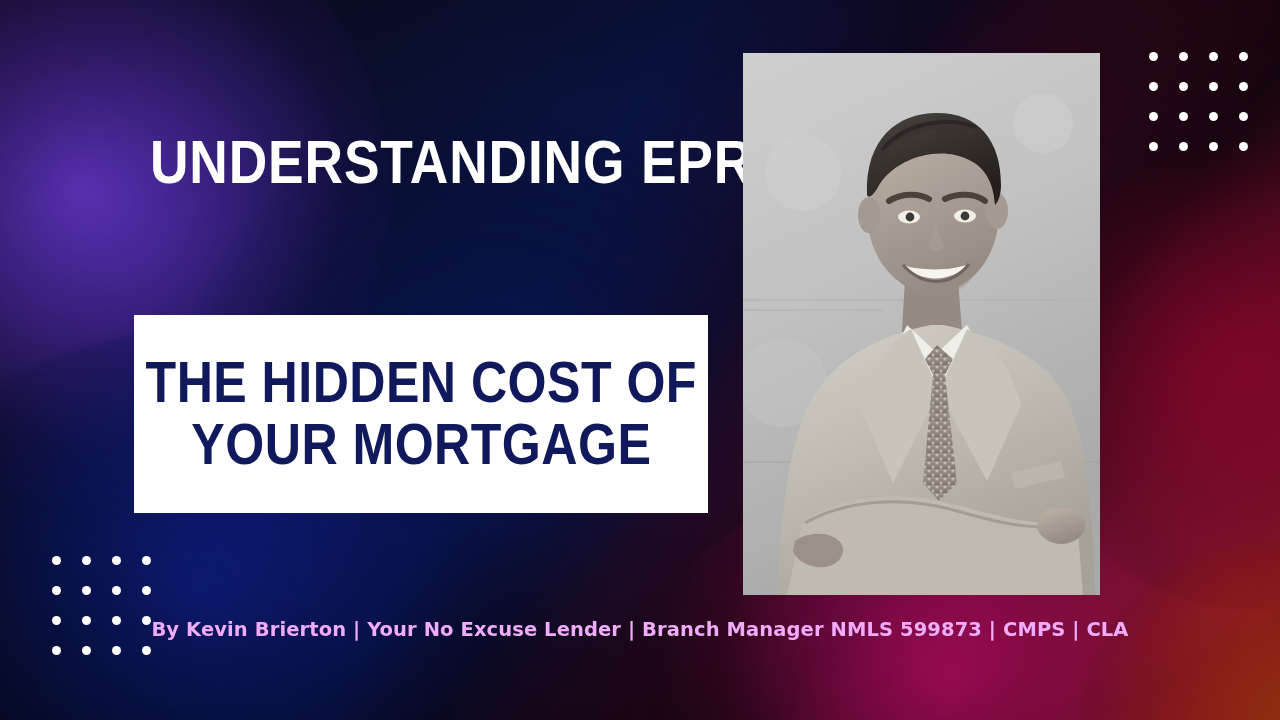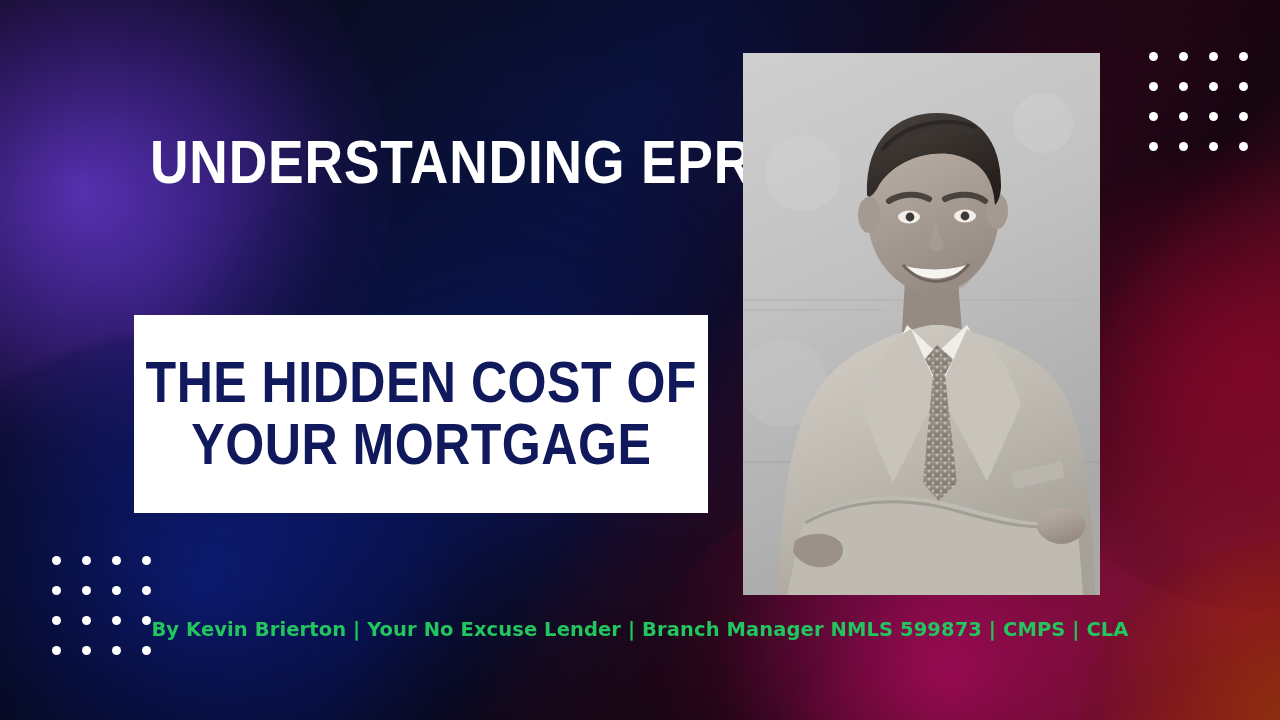--- a/index.html
+++ b/index.html
@@ -209,21 +209,21 @@
   }
   .photo svg { display: block; width: 100%; height: 100%; }
 
   
   .footer {
     position: absolute;
     left: 0;
     right: 0;
     top: 618px;
     text-align: center;
-    color: #22c55e;
+    color: #f0abfc;
     font-family: "DejaVu Sans", sans-serif;
     font-weight: 700;
     font-size: 19.5px;
     letter-spacing: 0.1px;
     white-space: nowrap;
   }
 </style>
 </head>
 <body>
 

